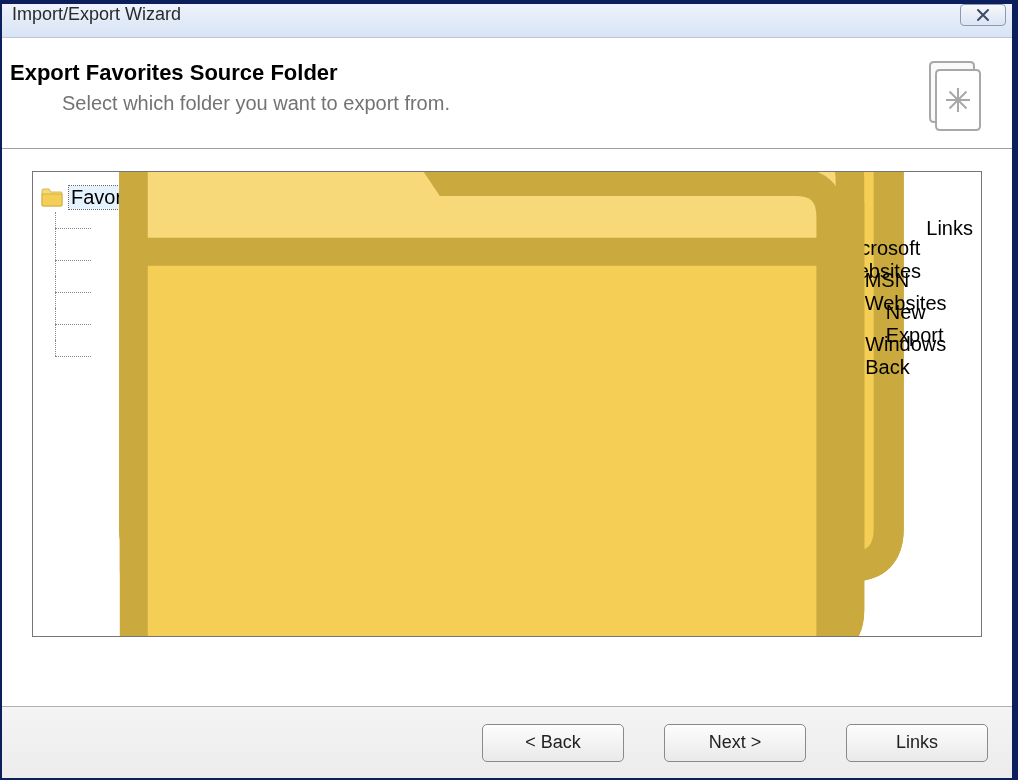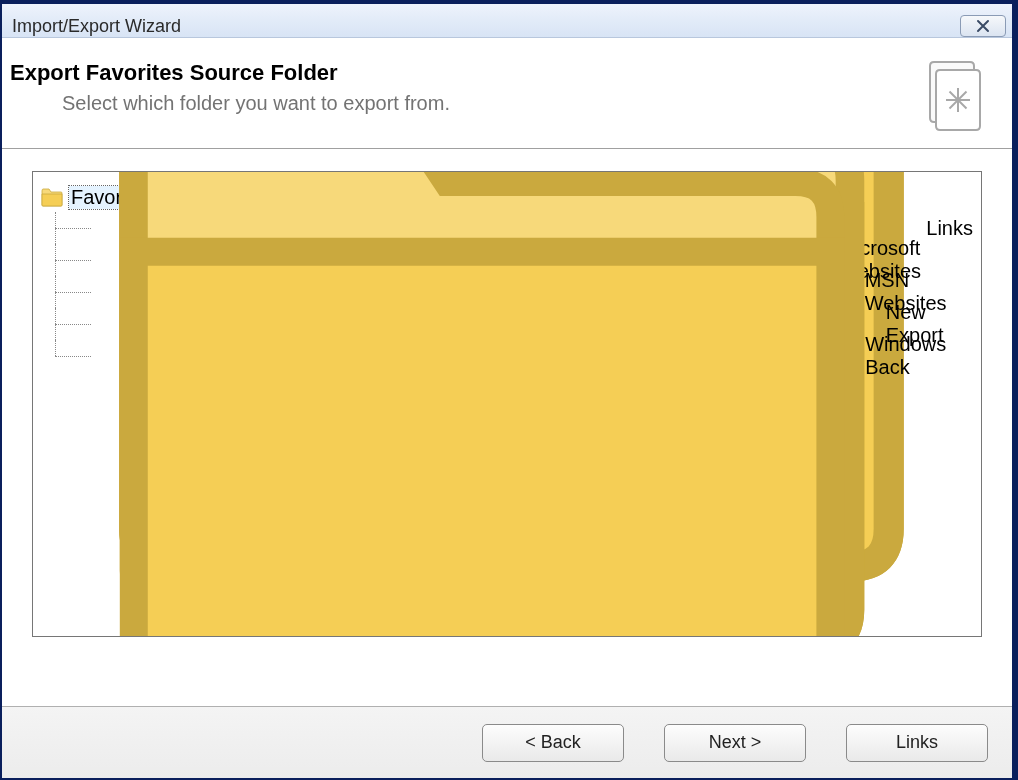--- a/index.html
+++ b/index.html
@@ -17,21 +17,21 @@
       border: 2px solid #0a1f5c;
       border-top-width: 4px;
       border-right-width: 6px;
       position: relative;
     }
     .titlebar {
       height: 34px;
       background: linear-gradient(to bottom, #eef3fc 0%, #e2ebf8 50%, #d8e4f5 100%);
       border-bottom: 1px solid #b8c7dd;
       display: flex;
-      align-items: flex-end;
+      align-items: flex-start;
       justify-content: space-between;
       padding: 0 6px 0 10px;
     }
     .titlebar-title {
       font-size: 18px;
       color: #2a2a2a;
     }
     .close-btn {
       width: 46px;
       height: 22px;

